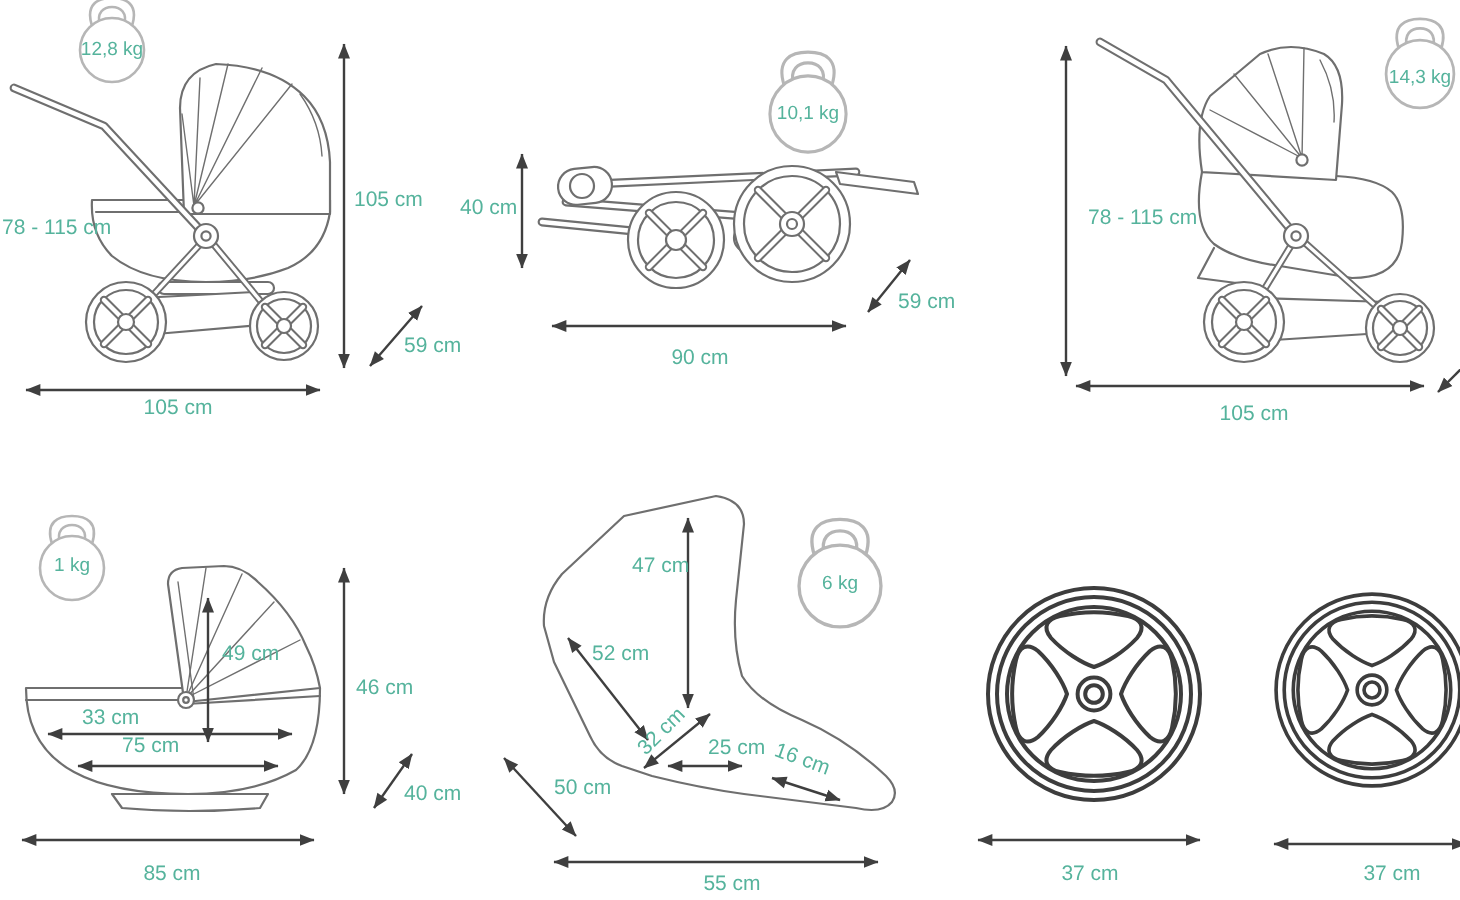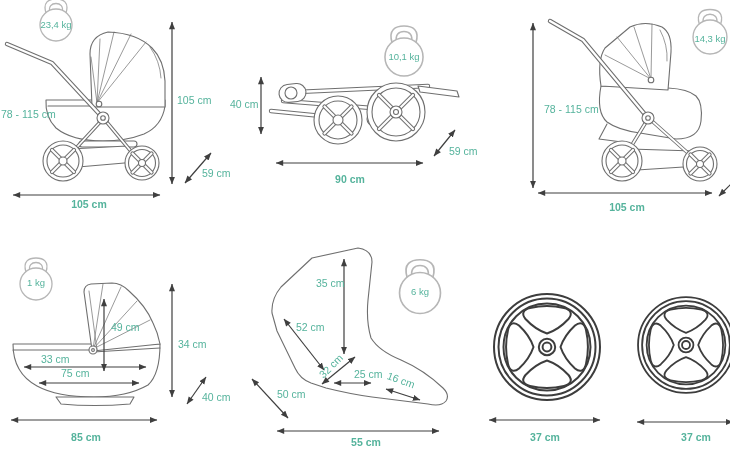--- a/index.html
+++ b/index.html
@@ -1,21 +1,21 @@
 <!DOCTYPE html>
 <html><head>
 <meta charset="utf-8">
 <style>
   html,body{margin:0;padding:0;background:#fff;}
   #stage{position:relative;width:730px;height:450px;background:#fff;overflow:hidden;
          font-family:"Liberation Sans",sans-serif;}
   #art{position:absolute;left:0;top:0;}
   .lbl{position:absolute;font-size:10.5px;color:#55b39c;white-space:nowrap;line-height:1;}
   .kb{font-size:9.5px;}
-  .c{transform:translateX(-50%);font-weight:bold;}
+  .c{transform:translateX(-50%);}
   .cc{transform:translate(-50%,-50%);}
   .rm45{transform:translate(-50%,-50%) rotate(-45deg);}
   .rp20{transform:translate(-50%,-50%) rotate(20deg);}
   
   .a{stroke:#6f6f6f;stroke-width:1.1;fill:none;stroke-linecap:round;stroke-linejoin:round;}
   .af{fill:#fff;}
   .thin{stroke-width:0.7;}
   .tube{stroke:#6f6f6f;stroke-width:4.4;fill:none;stroke-linecap:round;stroke-linejoin:round;}
   .tubein{stroke:#fff;stroke-width:2.3;fill:none;stroke-linecap:round;stroke-linejoin:round;}
   .tube2{stroke:#6f6f6f;stroke-width:3.6;fill:none;stroke-linecap:round;}
@@ -201,45 +201,45 @@
     <path marker-start="url(#as)" marker-end="url(#ae)" d="M322,384 L355,357"></path>
     <path marker-start="url(#as)" marker-end="url(#ae)" d="M334,383 L371,383"></path>
     <path marker-start="url(#as)" marker-end="url(#ae)" d="M386,389 L420,400"></path>
     <path marker-start="url(#as)" marker-end="url(#ae)" d="M252,379 L288,418"></path>
     <path marker-start="url(#as)" marker-end="url(#ae)" d="M277,431 L439,431"></path>
     <path marker-start="url(#as)" marker-end="url(#ae)" d="M489,420 L600,420"></path>
     <path marker-start="url(#as)" marker-end="url(#ae)" d="M637,422 L733,422"></path>
   </g>
 </svg>
 
-<div class="lbl kb cc" style="left:56px;top:25px">23,4 kg</div>
+<div class="lbl kb cc" style="left:56px;top:25px">12,8 kg</div>
 <div class="lbl" style="left:177px;top:95px">105 cm</div>
 <div class="lbl" style="left:1px;top:109px">78 - 115 cm</div>
 <div class="lbl" style="left:202px;top:168px">59 cm</div>
 <div class="lbl c" style="left:89px;top:199px">105 cm</div>
 
 <div class="lbl kb cc" style="left:404px;top:57px">10,1 kg</div>
 <div class="lbl" style="left:230px;top:99px">40 cm</div>
 <div class="lbl c" style="left:350px;top:174px">90 cm</div>
 <div class="lbl" style="left:449px;top:146px">59 cm</div>
 
 <div class="lbl kb cc" style="left:710px;top:39px">14,3 kg</div>
 <div class="lbl" style="left:544px;top:104px">78 - 115 cm</div>
 <div class="lbl c" style="left:627px;top:202px">105 cm</div>
 
 <div class="lbl kb cc" style="left:36px;top:283px">1 kg</div>
 <div class="lbl" style="left:111px;top:322px">49 cm</div>
 <div class="lbl" style="left:41px;top:354px">33 cm</div>
 <div class="lbl" style="left:61px;top:368px">75 cm</div>
-<div class="lbl" style="left:178px;top:339px">34 cm</div>
+<div class="lbl" style="left:178px;top:339px">46 cm</div>
 <div class="lbl" style="left:202px;top:392px">40 cm</div>
 <div class="lbl c" style="left:86px;top:432px">85 cm</div>
 
 <div class="lbl kb cc" style="left:420px;top:292px">6 kg</div>
-<div class="lbl" style="left:316px;top:278px">35 cm</div>
+<div class="lbl" style="left:316px;top:278px">47 cm</div>
 <div class="lbl" style="left:296px;top:322px">52 cm</div>
 <div class="lbl rm45" style="left:331px;top:366px">32 cm</div>
 <div class="lbl" style="left:354px;top:369px">25 cm</div>
 <div class="lbl rp20" style="left:401px;top:380px">16 cm</div>
 <div class="lbl" style="left:277px;top:389px">50 cm</div>
 <div class="lbl c" style="left:366px;top:437px">55 cm</div>
 
 <div class="lbl c" style="left:545px;top:432px">37 cm</div>
 <div class="lbl c" style="left:696px;top:432px">37 cm</div>
 

